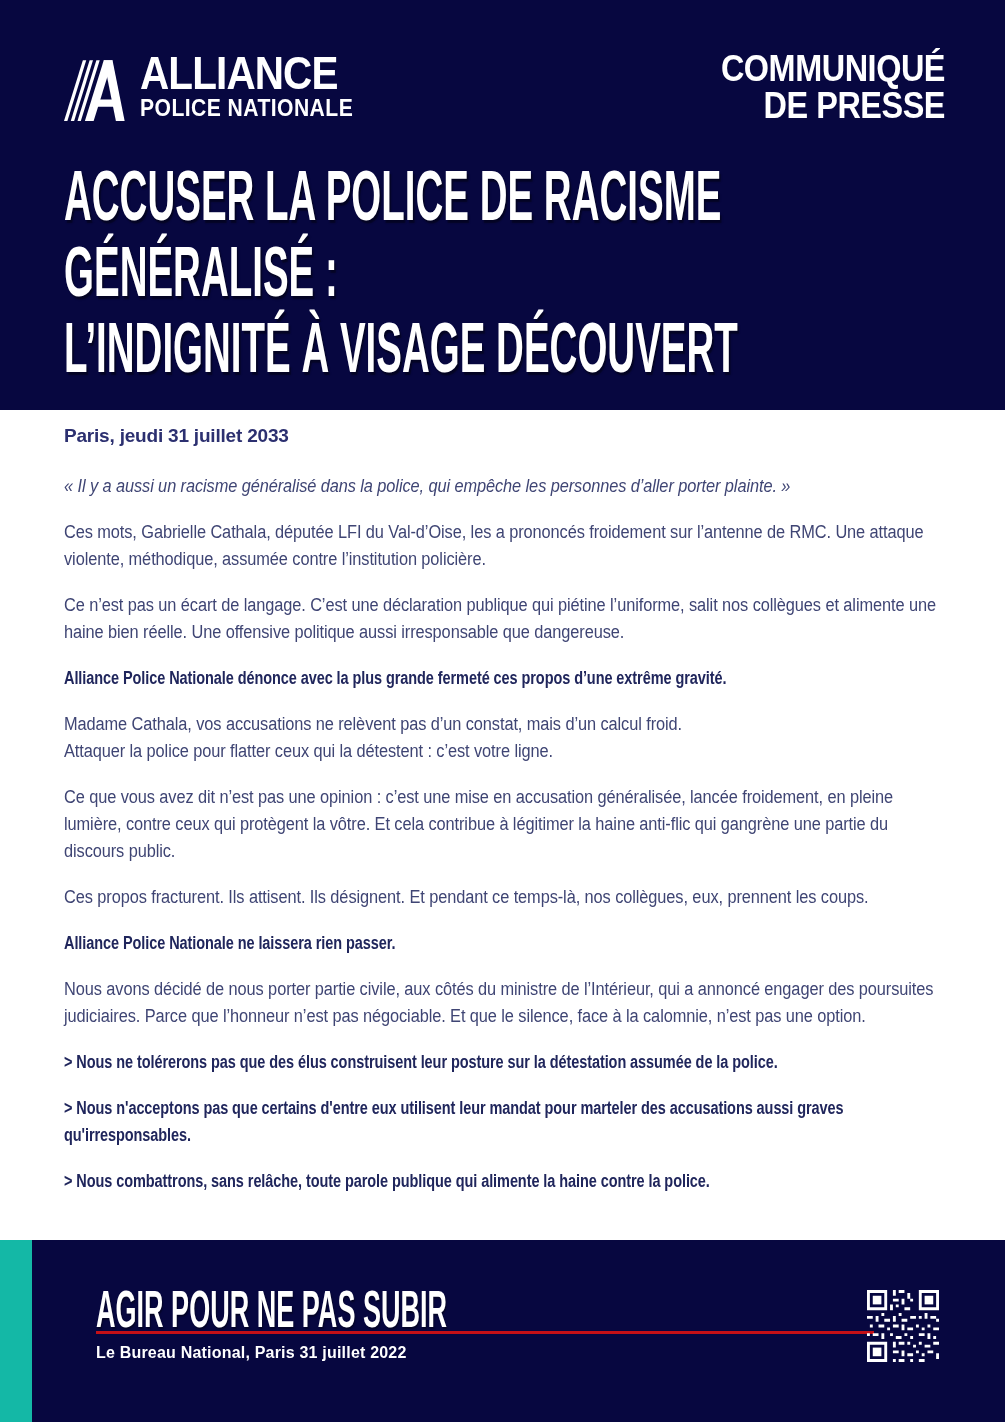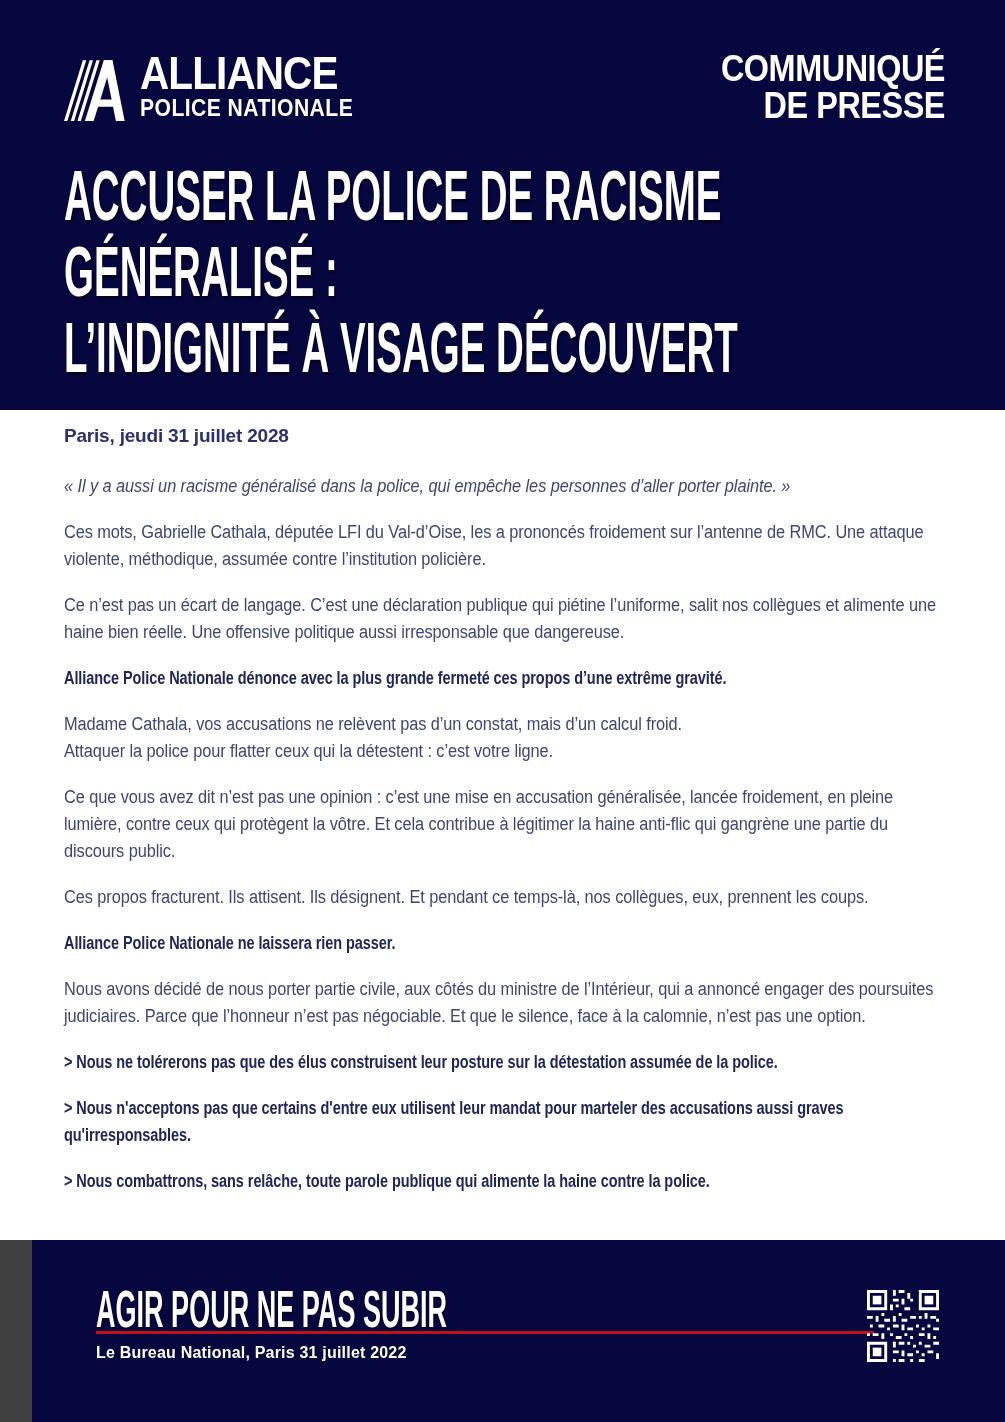--- a/index.html
+++ b/index.html
@@ -1,18 +1,18 @@
 <!DOCTYPE html>
 <html><head>
 <meta charset="utf-8">
 <style>
   * { box-sizing: border-box; }
   html,body { margin:0; padding:0; background:#ffffff; }
   body { width:1005px; height:1422px; font-family:"Liberation Sans", sans-serif; }
-  .page { width:1005px; height:1422px; display:flex; flex-direction:column; overflow:hidden; background:#404040; }
+  .page { width:1005px; height:1422px; display:flex; flex-direction:column; overflow:hidden; background:#14b8a6; }
 
   
   .header { position:relative; height:410px; flex:none; background:#070740; }
   .logo-row { position:absolute; top:52px; left:64px; display:flex; align-items:flex-start; }
   .logo-mark { width:62px; height:72px; margin-top:2px; }
   .logo-mark svg { display:block; width:62px; height:72px; }
   .logo-text { margin-left:14px; color:#ffffff; transform:scaleX(0.88); transform-origin:0 0; white-space:nowrap; }
   .logo-name { font-size:46px; font-weight:700; line-height:42px; letter-spacing:-1px; }
   .logo-sub  { font-size:24px; font-weight:700; line-height:27px; letter-spacing:0.5px; }
 
@@ -76,21 +76,21 @@
     </div>
 
     <div class="headline">
       <div class="hl-line">ACCUSER LA POLICE DE RACISME</div>
       <div class="hl-line">GÉNÉRALISÉ :</div>
       <div class="hl-line">L’INDIGNITÉ À VISAGE DÉCOUVERT</div>
     </div>
   </div>
 
   <div class="body-section">
-    <div class="dateline">Paris, jeudi 31 juillet 2028</div>
+    <div class="dateline">Paris, jeudi 31 juillet 2033</div>
     <div class="body-paragraphs">
         <p class="quote">« Il y a aussi un racisme généralisé dans la police, qui empêche les personnes d’aller porter plainte. »</p>
         <p class="normal">Ces mots, Gabrielle Cathala, députée LFI du Val-d’Oise, les a prononcés froidement sur l’antenne de RMC. Une attaque violente, méthodique, assumée contre l’institution policière.</p>
         <p class="normal">Ce n’est pas un écart de langage. C’est une déclaration publique qui piétine l’uniforme, salit nos collègues et alimente une haine bien réelle. Une offensive politique aussi irresponsable que dangereuse.</p>
         <p class="bold">Alliance Police Nationale dénonce avec la plus grande fermeté ces propos d’une extrême gravité.</p>
         <p class="normal">Madame Cathala, vos accusations ne relèvent pas d’un constat, mais d’un calcul froid.
 Attaquer la police pour flatter ceux qui la détestent : c’est votre ligne.</p>
         <p class="normal">Ce que vous avez dit n’est pas une opinion : c’est une mise en accusation généralisée, lancée froidement, en pleine lumière, contre ceux qui protègent la vôtre. Et cela contribue à légitimer la haine anti-flic qui gangrène une partie du discours public.</p>
         <p class="normal">Ces propos fracturent. Ils attisent. Ils désignent. Et pendant ce temps-là, nos collègues, eux, prennent les coups.</p>
         <p class="bold">Alliance Police Nationale ne laissera rien passer.</p>

